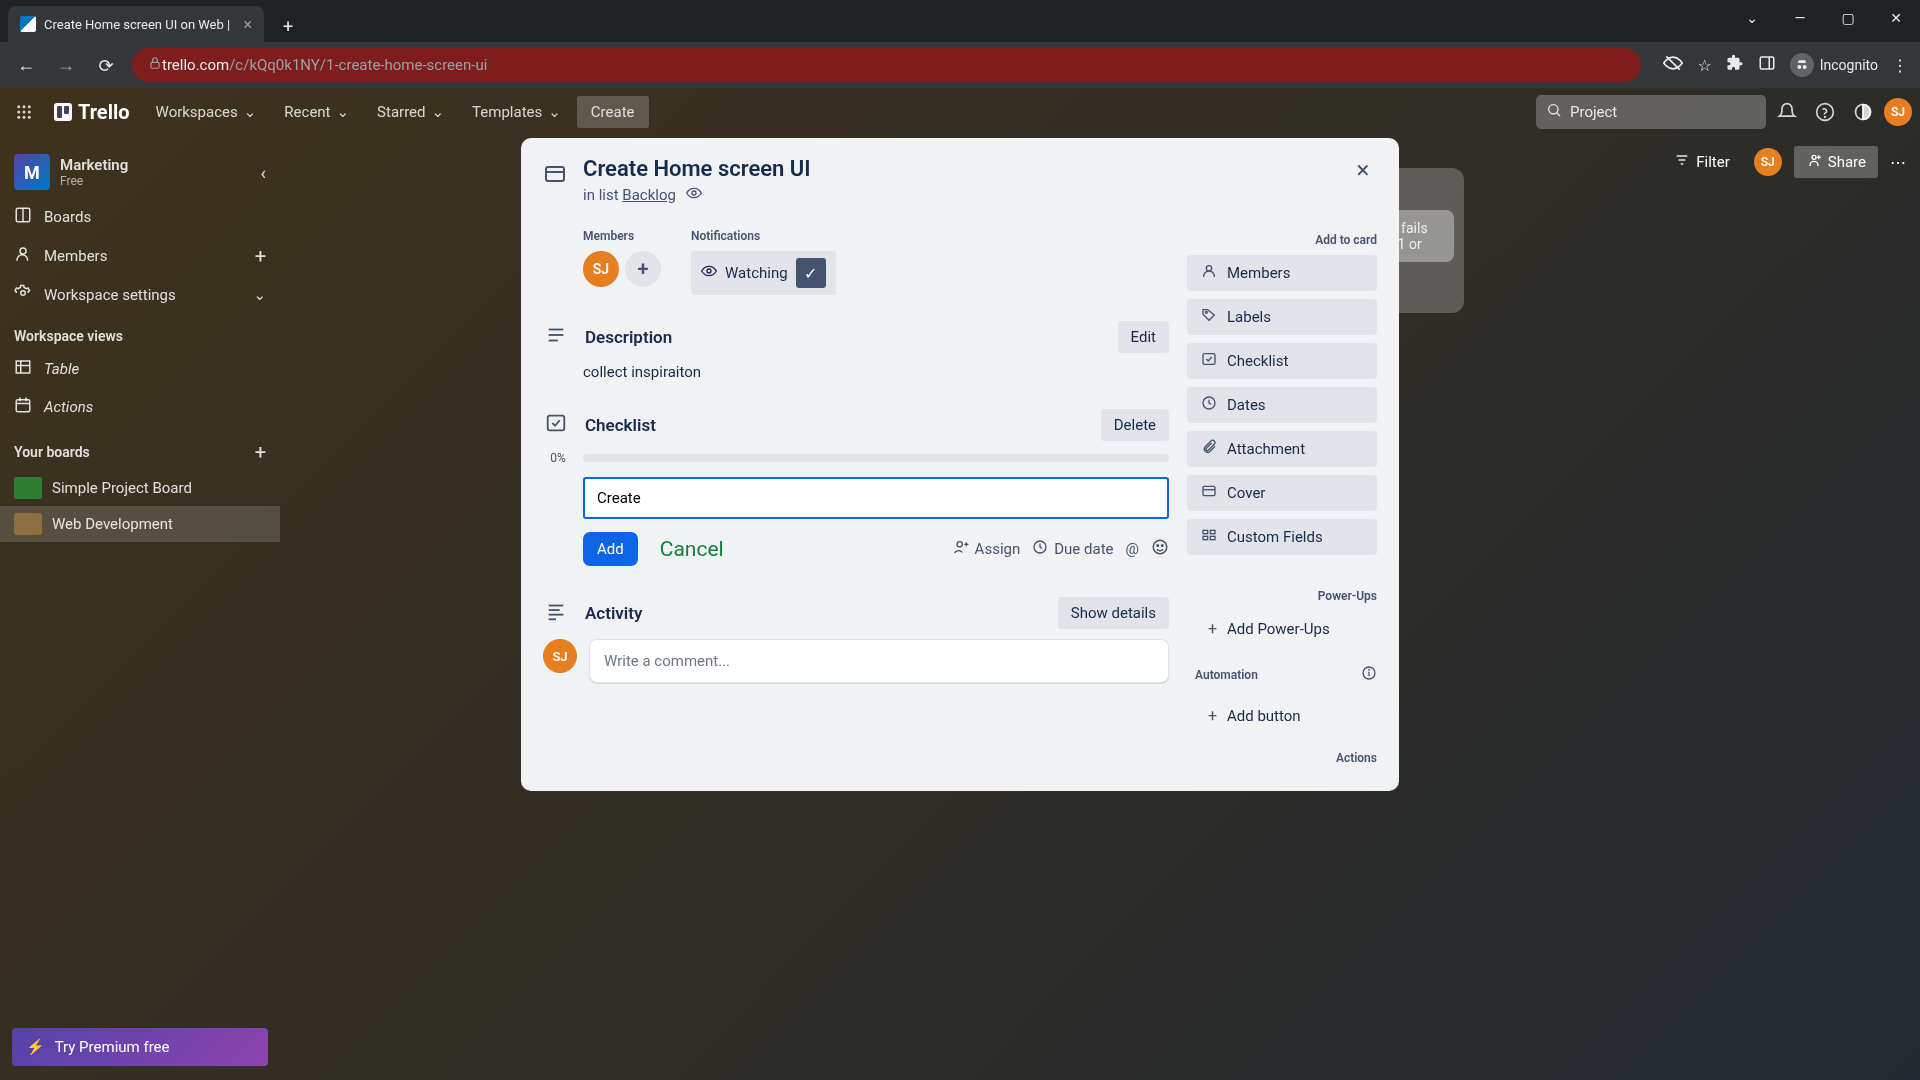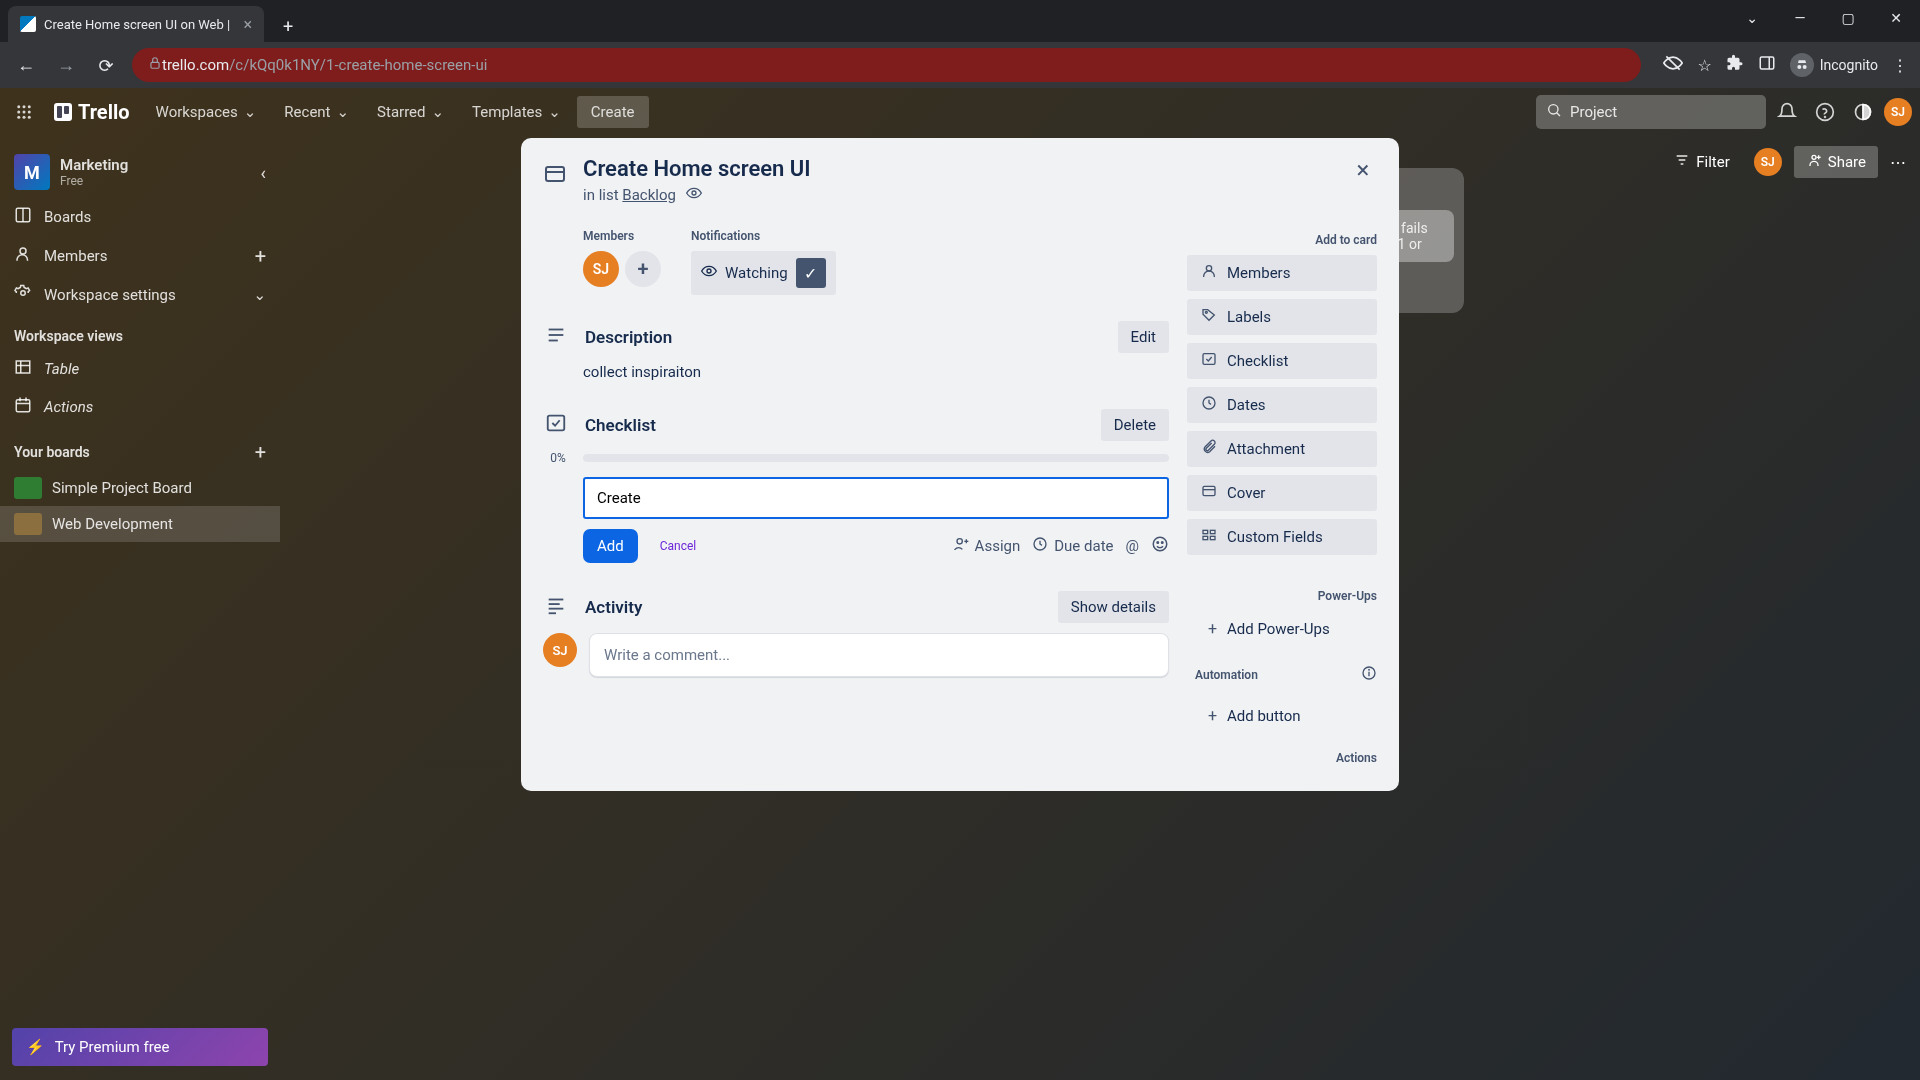--- a/index.html
+++ b/index.html
@@ -95,21 +95,21 @@
 .section-btn { background: #e2e4e9; padding: 7px 13px; border-radius: 3px; font-size: 15px; color: #172b4d; }
 .desc-text { font-size: 15px; color: #172b4d; }
 
 .progress-row { display: flex; align-items: center; gap: 10px; margin-left: -40px; margin-bottom: 12px; }
 .progress-pct { width: 30px; font-size: 12px; color: #44546f; text-align: center; }
 .progress-bar { flex: 1; height: 8px; background: #e2e4e9; border-radius: 4px; }
 
 .checklist-input { width: 100%; border: 2px solid #0c66e4; border-radius: 3px; padding: 10px 12px; font-size: 15px; background: #fff; outline: none; }
 .checklist-actions { display: flex; align-items: center; gap: 12px; margin-top: 10px; }
 .add-btn { background: #0c66e4; color: #fff; padding: 8px 14px; border-radius: 7px; font-size: 15px; font-weight: 400; }
-.cancel-btn { font-size: 12px; color: #6d28d9; padding: 8px 10px; }
+.cancel-btn { font-size: 21px; color: #15803d; padding: 8px 10px; }
 .cl-spacer { flex: 1; }
 .cl-tool { display: flex; align-items: center; gap: 6px; font-size: 15px; color: #44546f; }
 
 .comment-row { display: flex; gap: 12px; margin-left: -40px; }
 .comment-avatar { width: 34px; height: 34px; border-radius: 50%; background: #e67e22; color: #fff; font-size: 13px; font-weight: 600; display: flex; align-items: center; justify-content: center; }
 .comment-input { flex: 1; background: #fff; border: 1px solid #dfe1e6; border-radius: 8px; padding: 12px 14px; font-size: 15px; color: #6b778c; box-shadow: 0 1px 1px rgba(9,30,66,0.13); }
 
 .side-label { font-size: 12px; font-weight: 600; color: #44546f; margin-bottom: 8px; margin-top: 4px; }
 .side-btn { display: flex; align-items: center; gap: 10px; background: #e2e4e9; padding: 8px 12px; border-radius: 3px; font-size: 15px; color: #172b4d; margin-bottom: 8px; }
 .side-btn-plain { background: transparent; }

